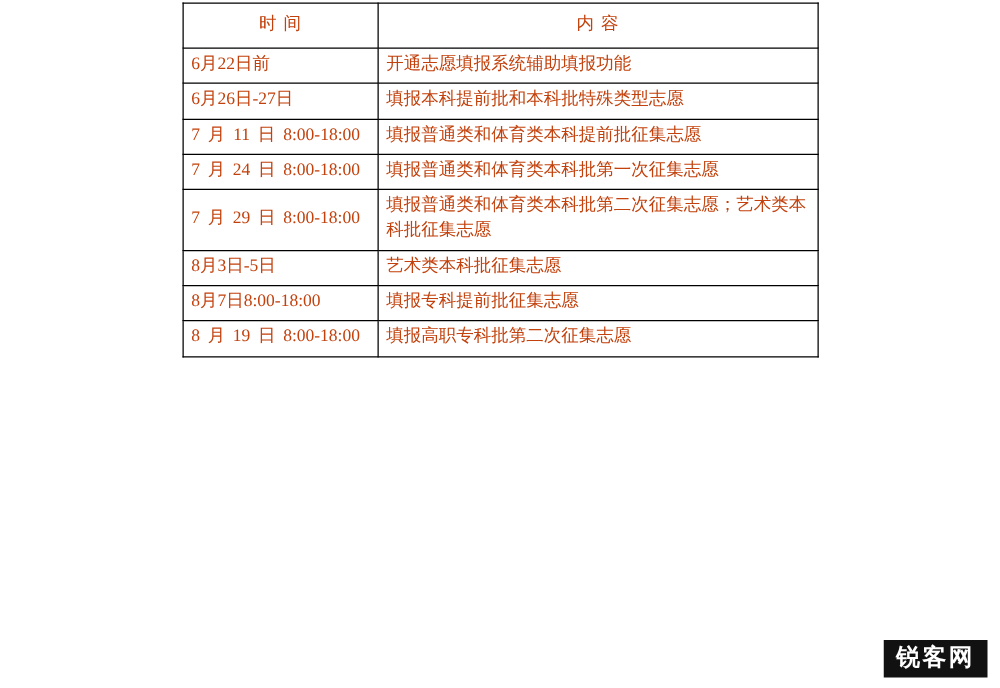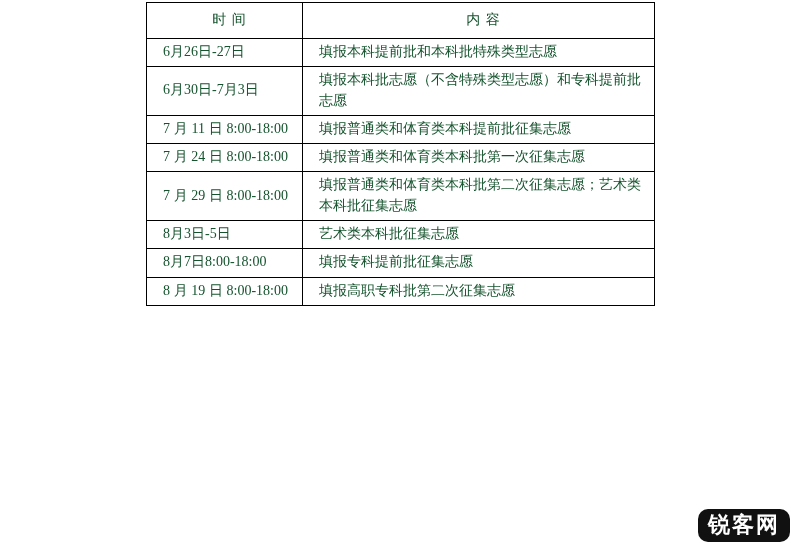--- a/index.html
+++ b/index.html
@@ -26,24 +26,24 @@
     left: 146px;
     top: 2px;
     width: 508px;
     border-collapse: collapse;
     table-layout: fixed;
   }
   table.schedule col.c1 { width: 156px; }
   table.schedule col.c2 { width: 352px; }
   table.schedule td, table.schedule th {
     border: 1px solid #000000;
-    padding: 3px 6px 4px 16px;
+    padding: 3px 6px 4px 6px;
     font-size: 14px;
     line-height: 1.45;
-    color: #14532d;
+    color: #c2410c;
     vertical-align: middle;
     font-weight: normal;
   }
   .hdr td {
     text-align: center;
     font-size: 15px;
     height: 28px;
     letter-spacing: 1px;
   }
   .col-time {
@@ -58,51 +58,51 @@
     text-align: left;
     padding-left: 10px;
   }
   .watermark {
     position: absolute;
     right: 10px;
     bottom: 8px;
     background: #111111;
     color: #ffffff;
     font-family: "DejaVu Sans", "Liberation Sans", sans-serif;
-    font-size: 22px;
+    font-size: 19px;
     font-weight: bold;
     padding: 5px 10px 6px 10px;
     letter-spacing: 2px;
-    border-radius: 10px;
+    border-radius: 0;
     line-height: 1;
   }
 </style>
 </head>
 <body>
 
 <div class="page">
 
   <table class="schedule">
     <colgroup>
         <col class="c1">
         <col class="c2">
       </colgroup>
     <tbody>
       <tr class="hdr">
         <td>时  间</td>
         <td>内    容</td>
       </tr>
 
       <tr>
+        <td class="col-time">6月22日前</td>
+        <td class="col-content">开通志愿填报系统辅助填报功能</td>
+      </tr>
+      <tr>
         <td class="col-time">6月26日-27日</td>
         <td class="col-content">填报本科提前批和本科批特殊类型志愿</td>
-      </tr>
-      <tr>
-        <td class="col-time">6月30日-7月3日</td>
-        <td class="col-content">填报本科批志愿（不含特殊类型志愿）和专科提前批志愿</td>
       </tr>
       <tr>
         <td class="col-time justify">7月11日8:00-18:00</td>
         <td class="col-content">填报普通类和体育类本科提前批征集志愿</td>
       </tr>
       <tr>
         <td class="col-time justify">7月24日8:00-18:00</td>
         <td class="col-content">填报普通类和体育类本科批第一次征集志愿</td>
       </tr>
       <tr>

